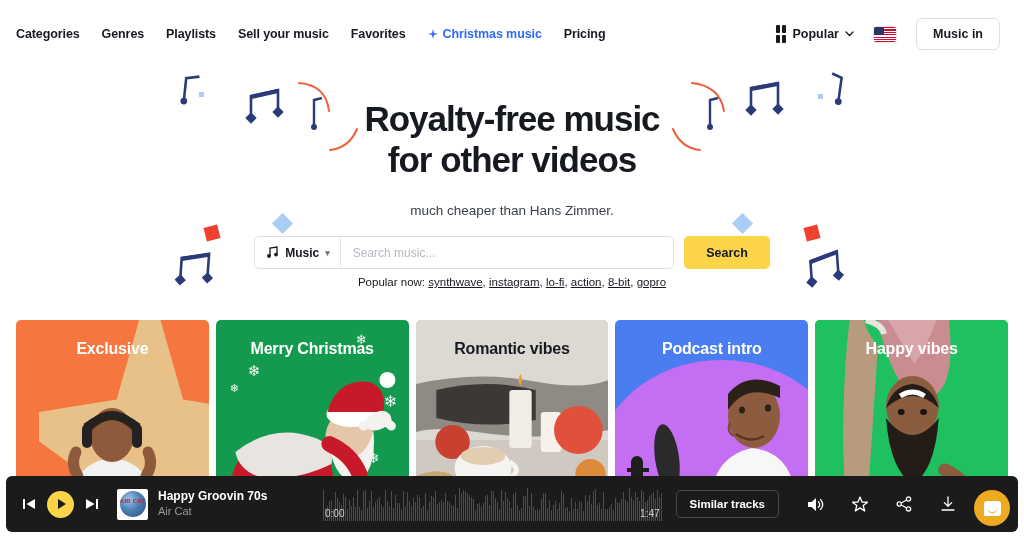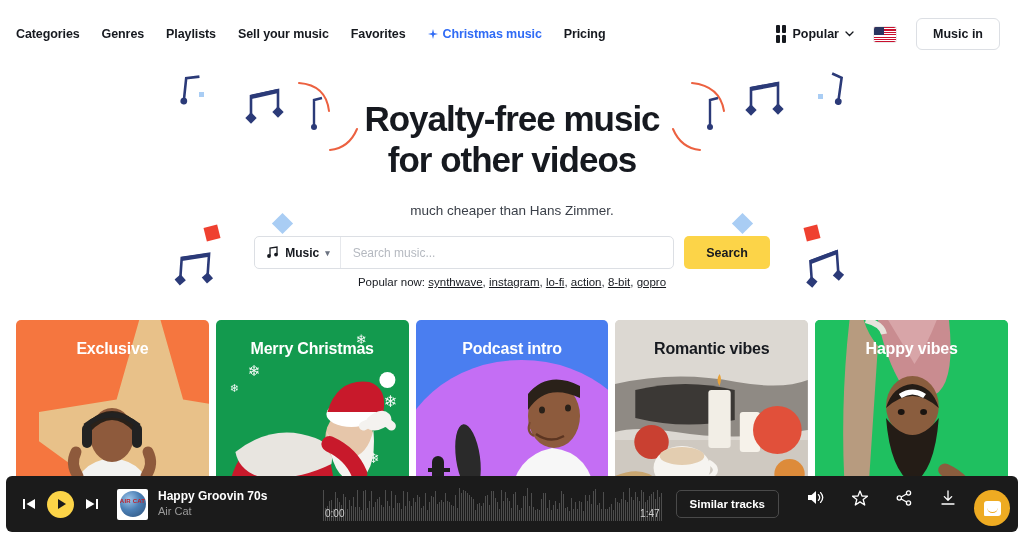--- a/index.html
+++ b/index.html
@@ -168,21 +168,21 @@
   }
   .tr-name { font-size: 12px; font-weight: 700; color: #fff; line-height: 1.25; white-space: nowrap; }
   .tr-artist { font-size: 11px; color: #9a9a9a; line-height: 1.3; }
   .wave-wrap { flex: 1; position: relative; height: 34px; margin: 0 6px; }
   .wave { position: absolute; inset: 0; display: flex; align-items: flex-end; gap: 1px; overflow: hidden; }
   .wave i { display: block; flex: 1 1 auto; background: #4d4d4d; min-width: 1px; }
   .t-left, .t-right {
     position: absolute; bottom: 2px; font-size: 10px; color: #cfcfcf;
   }
   .t-left { left: 2px; } .t-right { right: 2px; }
-  .pl-right { display: flex; align-items: flex-start; gap: 28px; padding-left: 8px; padding-right: 52px; }
+  .pl-right { display: flex; align-items: center; gap: 28px; padding-left: 8px; padding-right: 52px; }
   .similar-btn {
     border: 1px solid #4a4a4a; border-radius: 5px; background: transparent;
     color: #fff; font-size: 11.5px; font-weight: 700; padding: 7px 13px; cursor: pointer;
     font-family: "Liberation Sans", sans-serif; white-space: nowrap;
   }
   .picon { cursor: pointer; display: flex; align-items: center; }
   .chat-bubble {
     position: absolute; right: 14px; bottom: 12px; width: 36px; height: 36px;
     border-radius: 50%; background: #eeab22; display: flex; align-items: center;
     justify-content: center; cursor: pointer; z-index: 40;
@@ -402,62 +402,62 @@
           <path d="M110 52 Q120 18 152 22 Q170 28 166 52 Z" fill="#c8192b"></path>
           <circle cx="170" cy="20" r="8" fill="#ffffff"></circle>
           <path d="M150 58 q14 -12 22 -4 q6 8 -6 14 q-12 6 -18 -2 Z" fill="#f4f2ef"></path>
           <path d="M146 66 q18 -10 28 0" stroke="#f4f2ef" stroke-width="9" fill="none" stroke-linecap="round"></path>
           <path d="M112 84 q22 10 30 30" stroke="#c8192b" stroke-width="16" fill="none" stroke-linecap="round"></path>
         </svg>
       </div>
       <div class="title" style="color:#ffffff">Merry Christmas</div>
     </div>
 
-    <div class="card c-pod">
-      <div class="art" style="background:#4a7ef0; overflow:hidden;">
-        <div class="pod-ellipse"></div>
-        <svg style="position:absolute; bottom:0; right:0; width:128px; height:140px;" viewBox="0 0 128 140">
-          <path d="M30 140 Q34 96 72 88 Q112 92 116 140 Z" fill="#f7f7f7"></path>
-          <ellipse cx="74" cy="56" rx="26" ry="32" fill="#8d5b3d"></ellipse>
-          <path d="M48 50 Q66 22 100 38 L100 26 Q68 10 48 34 Z" fill="#2a2119"></path>
-          <path d="M50 62 q-4 10 4 14" fill="none" stroke="#7a4c31" stroke-width="2"></path>
-          <path d="M56 74 q14 10 28 2" stroke="#5c3521" stroke-width="2.4" fill="none"></path>
-          <ellipse cx="62" cy="50" rx="3" ry="3.6" fill="#2a2119"></ellipse>
-          <ellipse cx="88" cy="48" rx="3" ry="3.6" fill="#2a2119"></ellipse>
-        </svg>
-        <svg style="position:absolute; bottom:0; left:6px; width:74px; height:90px;" viewBox="0 0 74 90">
-          <ellipse cx="46" cy="48" rx="12" ry="34" fill="#2a2a2a" transform="rotate(-8 46 48)"></ellipse>
-          <rect x="10" y="46" width="12" height="26" rx="6" fill="#1e1e1e"></rect>
-          <rect x="13" y="68" width="6" height="22" fill="#1e1e1e"></rect>
-          <path d="M6 60 L28 60" stroke="#1e1e1e" stroke-width="4"></path>
-        </svg>
-      </div>
-      <div class="title" style="color:#ffffff">Podcast intro</div>
-    </div>
-
     <div class="card c-rom">
       <div class="art">
         <svg style="position:absolute; inset:0; width:100%; height:100%;" viewBox="0 0 190 180" preserveAspectRatio="none">
           <rect width="190" height="180" fill="#dcd8d2"></rect>
           <path d="M0 64 Q60 50 120 62 Q165 70 190 60 L190 110 Q120 122 60 112 Q20 106 0 112 Z" fill="#8f8a84"></path>
           <path d="M20 70 Q70 58 118 70 L118 100 Q68 110 20 98 Z" fill="#3b3835"></path>
           <rect x="0" y="120" width="190" height="60" fill="#cfc9c1"></rect>
           <rect x="92" y="70" width="22" height="58" rx="3" fill="#f2eee6"></rect>
           <rect x="123" y="92" width="20" height="40" rx="3" fill="#f6f2ea"></rect>
           <path d="M103 66 q3 -8 0 -12 q-4 6 0 12" fill="#e8a33b"></path>
           <circle cx="160" cy="110" r="24" fill="#e1503a"></circle>
           <circle cx="36" cy="122" r="17" fill="#c94031"></circle>
           <ellipse cx="66" cy="148" rx="28" ry="22" fill="#f6f4f0"></ellipse>
           <ellipse cx="66" cy="136" rx="22" ry="9" fill="#e3cdb0"></ellipse>
           <path d="M92 142 q14 8 0 16" fill="none" stroke="#f6f4f0" stroke-width="5"></path>
           <path d="M0 156 q28 -12 44 6 q-20 14 -44 2 Z" fill="#c79a54" opacity=".75"></path>
           <circle cx="172" cy="154" r="15" fill="#dd8b3a"></circle>
         </svg>
       </div>
       <div class="title" style="color:#16191f">Romantic vibes</div>
+    </div>
+
+    <div class="card c-pod">
+      <div class="art" style="background:#4a7ef0; overflow:hidden;">
+        <div class="pod-ellipse"></div>
+        <svg style="position:absolute; bottom:0; right:0; width:128px; height:140px;" viewBox="0 0 128 140">
+          <path d="M30 140 Q34 96 72 88 Q112 92 116 140 Z" fill="#f7f7f7"></path>
+          <ellipse cx="74" cy="56" rx="26" ry="32" fill="#8d5b3d"></ellipse>
+          <path d="M48 50 Q66 22 100 38 L100 26 Q68 10 48 34 Z" fill="#2a2119"></path>
+          <path d="M50 62 q-4 10 4 14" fill="none" stroke="#7a4c31" stroke-width="2"></path>
+          <path d="M56 74 q14 10 28 2" stroke="#5c3521" stroke-width="2.4" fill="none"></path>
+          <ellipse cx="62" cy="50" rx="3" ry="3.6" fill="#2a2119"></ellipse>
+          <ellipse cx="88" cy="48" rx="3" ry="3.6" fill="#2a2119"></ellipse>
+        </svg>
+        <svg style="position:absolute; bottom:0; left:6px; width:74px; height:90px;" viewBox="0 0 74 90">
+          <ellipse cx="46" cy="48" rx="12" ry="34" fill="#2a2a2a" transform="rotate(-8 46 48)"></ellipse>
+          <rect x="10" y="46" width="12" height="26" rx="6" fill="#1e1e1e"></rect>
+          <rect x="13" y="68" width="6" height="22" fill="#1e1e1e"></rect>
+          <path d="M6 60 L28 60" stroke="#1e1e1e" stroke-width="4"></path>
+        </svg>
+      </div>
+      <div class="title" style="color:#ffffff">Podcast intro</div>
     </div>
 
     <div class="card c-happy">
       <div class="art">
         <svg style="position:absolute; inset:0; width:100%; height:100%;" viewBox="0 0 190 180" preserveAspectRatio="none">
           <rect width="190" height="180" fill="#1fc060"></rect>
           <path d="M48 0 Q52 14 62 26 L52 180 L30 180 Q24 90 34 0 Z" fill="#b79b7f"></path>
           <path d="M62 0 Q70 40 86 66 Q104 86 122 72 Q138 56 132 0 Z" fill="#c98c90"></path>
           <path d="M72 0 q18 30 26 44 q12 -18 22 -44 Z" fill="#d8a5a8"></path>
           <ellipse cx="96" cy="86" rx="26" ry="30" fill="#8a5d3e"></ellipse>

